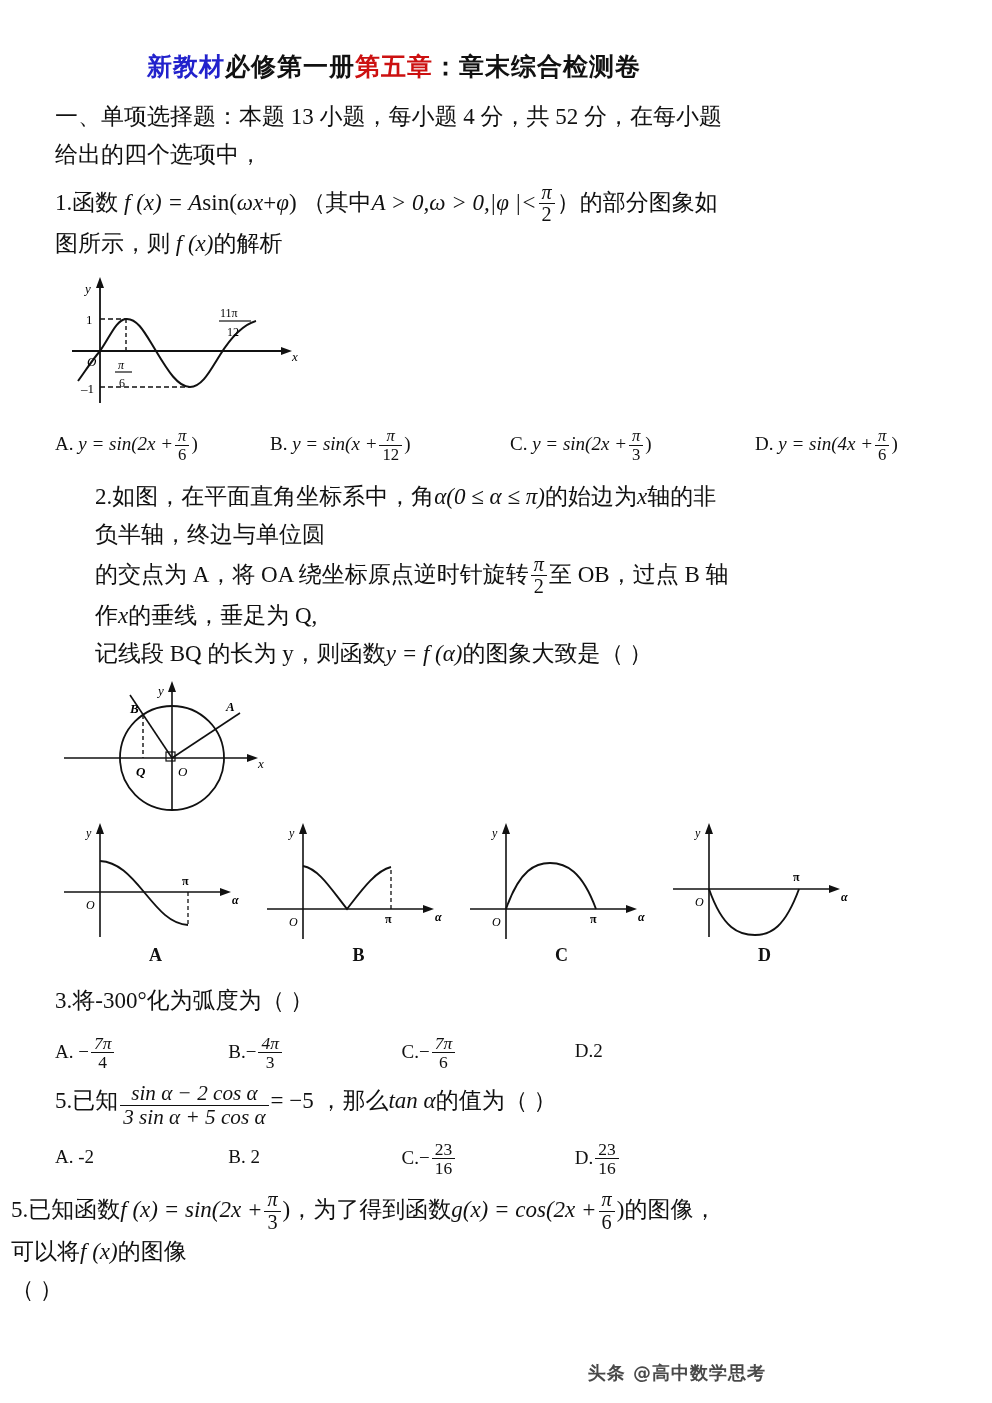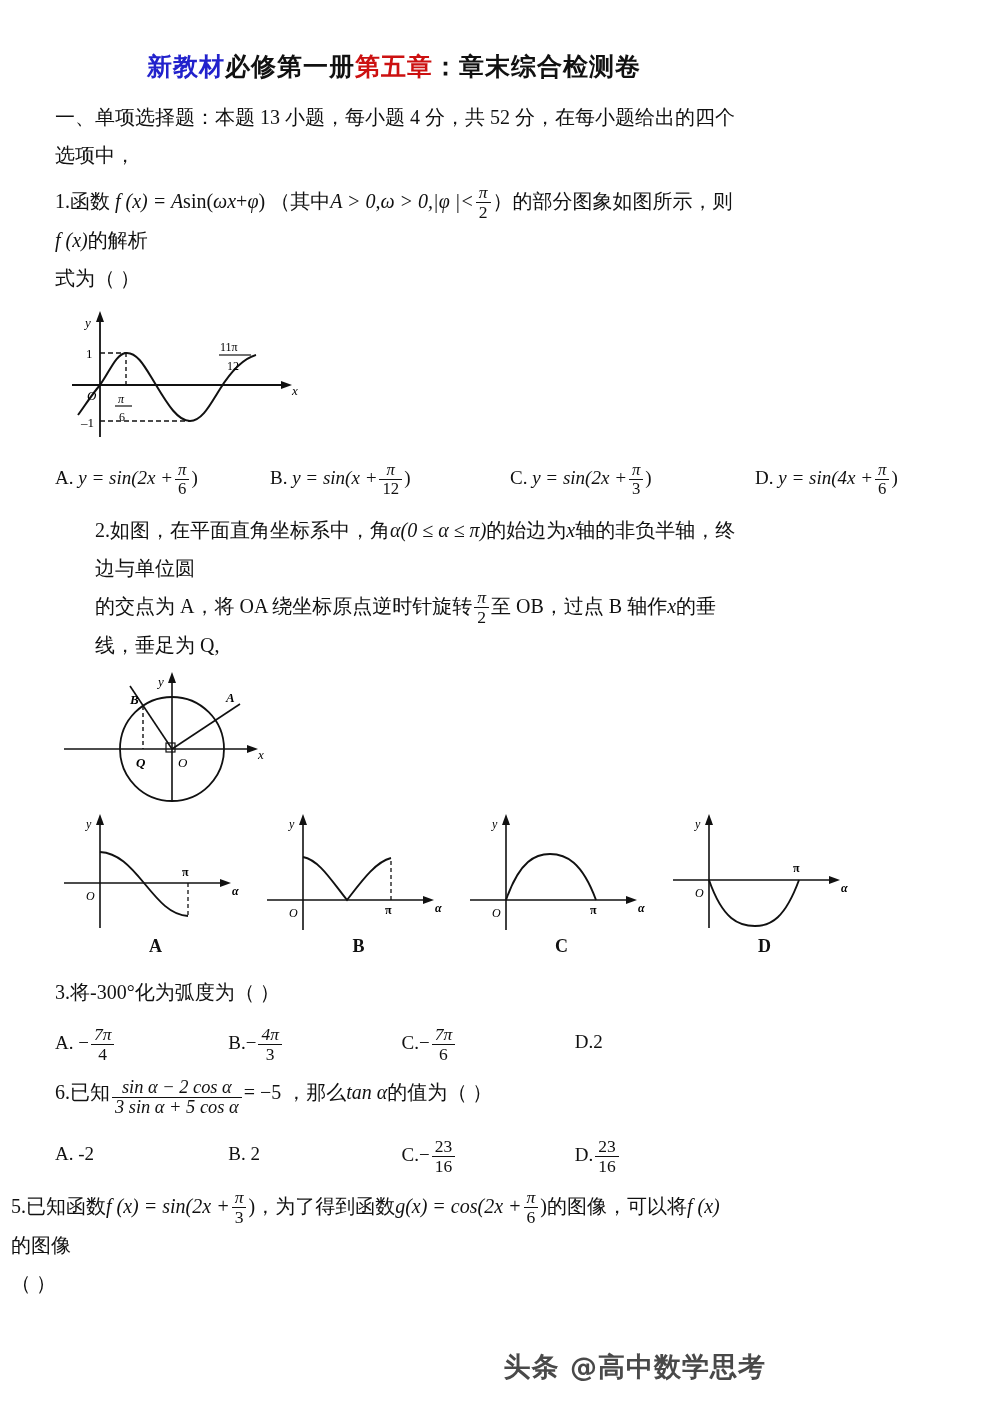--- a/index.html
+++ b/index.html
@@ -21,21 +21,21 @@
     padding-top: 52px;
     letter-spacing: 1px;
     line-height: 1.2;
     white-space: nowrap;
   }
   .t-blue { color: #2222cc; }
   .t-red  { color: #cc1111; }
   .t-black { color: #111; }
 
   .body-text {
-    font-size: 20px;
+    font-size: 23px;
     line-height: 38px;
     padding: 0 52px 0 55px;
     text-align: left;
   }
   .para { margin: 0; }
   .q-line { margin: 0; }
 
   
   .mi { font-family: Liberation Serif, serif; font-style: italic; }
   .mn { font-family: "Liberation Serif", serif; font-style: normal; }
@@ -72,21 +72,21 @@
     gap: 8px;
     align-items: flex-start;
   }
   .choice-figs .cf { text-align:center; }
   .cf-label { font-weight: 700; font-size: 18px; font-family:"Liberation Serif", serif; margin-top: -4px;}
 
   .watermark {
     position: absolute;
     right: 22px;
     bottom: 18px;
-    font-size: 27px;
+    font-size: 18px;
     font-weight: 700;
     color: #3a3a3a;
     font-family: "DejaVu Sans", "Liberation Sans", sans-serif;
     letter-spacing: 1px;
     opacity: 0.92;
     white-space: nowrap;
   }
   svg text { font-family: "Liberation Serif", serif; }
 </style>
 </head>
@@ -102,21 +102,20 @@
     <p class="para">一、单项选择题：本题 13 小题，每小题 4 分，共 52 分，在每小题给出的四个选项中，</p>
   </div>
 
   <div class="body-text" style="padding-top:8px;">
     <p class="q-line">
       <span>1.函数</span>
       <span class="mi">f (x) = A</span><span class="mop">sin(</span><span class="mi">ωx</span><span>+</span><span class="mi">φ</span><span>)</span>
       <span>（其中</span><span class="mi">A &gt; 0,</span><span class="mi">ω &gt; 0,|</span><span class="mi">φ |&lt;</span><span class="frac"><span class="num mi">π</span><span class="den mn">2</span></span><span>）</span><span>的部分图象如图所示，则</span>
       <span class="mi">f (x)</span><span>的解析</span>
     </p>
-    <p class="q-line">式为（    ）</p>
   </div>
 
   <div class="fig-wrap">
     <svg width="240" height="150" viewBox="0 0 240 150">
 
       <line x1="2" y1="88" x2="215" y2="88" stroke="#111" stroke-width="1.8"></line>
       <polygon points="222,88 211,84 211,92" fill="#111"></polygon>
 
       <line x1="30" y1="140" x2="30" y2="22" stroke="#111" stroke-width="1.8"></line>
       <polygon points="30,14 26,25 34,25" fill="#111"></polygon>
@@ -150,20 +149,23 @@
     <div><span>C.</span> <span class="mi">y = sin(2x +</span><span class="frac"><span class="num mi">π</span><span class="den mn">3</span></span><span>)</span></div>
     <div><span>D.</span> <span class="mi">y = sin(4x +</span><span class="frac"><span class="num mi">π</span><span class="den mn">6</span></span><span>)</span></div>
   </div>
 
   <div class="body-text" style="padding-top:10px;margin-left:40px;">
     <p class="q-line">
       <span>2.如图，在平面直角坐标系中，角</span><span class="mi">α(0 ≤ α ≤ π)</span><span>的始边为</span><span class="mi">x</span><span>轴的非负半轴，终边与单位圆</span>
     </p>
     <p class="q-line">
       <span>的交点为 A，将 OA 绕坐标原点逆时针旋转</span><span class="frac"><span class="num mi">π</span><span class="den mn">2</span></span><span>至 OB，过点 B 轴作</span><span class="mi">x</span><span>的垂线，垂足为 Q,</span>
+    </p>
+    <p class="q-line">
+      <span>记线段 BQ 的长为 y，则函数</span><span class="mi">y = f (α)</span><span>的图象大致是（    ）</span>
     </p>
   </div>
 
   <div class="fig-wrap" style="padding-left:62px;">
     <svg width="210" height="140" viewBox="0 0 210 140">
 
       <line x1="2" y1="85" x2="188" y2="85" stroke="#111" stroke-width="1.6"></line>
       <polygon points="196,85 185,81 185,89" fill="#111"></polygon>
 
       <line x1="110" y1="136" x2="110" y2="16" stroke="#111" stroke-width="1.6"></line>
@@ -259,24 +261,24 @@
   </div>
   <div class="opts" style="margin-top:14px;">
     <div><span>A.</span> <span>−</span><span class="frac big"><span class="num mi">7π</span><span class="den mn">4</span></span></div>
     <div><span>B.</span><span>−</span><span class="frac big"><span class="num mi">4π</span><span class="den mn">3</span></span></div>
     <div><span>C.</span><span>−</span><span class="frac big"><span class="num mi">7π</span><span class="den mn">6</span></span></div>
     <div><span>D.2</span></div>
   </div>
 
   <div class="body-text" style="padding-top:6px;">
     <p class="q-line">
-      <span>6.已知</span><span class="frac big" style="vertical-align:-0.75em;"><span class="num mi">sin α − 2 cos α</span><span class="den mi">3 sin α + 5 cos α</span></span><span>= −5 ，那么</span><span class="mi">tan α</span><span>的值为（    ）</span>
-    </p>
-  </div>
-  <div class="opts" style="margin-top:20px;">
+      <span>5.已知</span><span class="frac big" style="vertical-align:-0.75em;"><span class="num mi">sin α − 2 cos α</span><span class="den mi">3 sin α + 5 cos α</span></span><span>= −5 ，那么</span><span class="mi">tan α</span><span>的值为（    ）</span>
+    </p>
+  </div>
+  <div class="opts" style="margin-top:12px;">
     <div><span>A. -2</span></div>
     <div><span>B. 2</span></div>
     <div><span>C.</span><span>−</span><span class="frac big"><span class="num mn">23</span><span class="den mn">16</span></span></div>
     <div><span>D.</span><span class="frac big"><span class="num mn">23</span><span class="den mn">16</span></span></div>
   </div>
 
   <div class="body-text" style="padding-top:8px;padding-left:11px;">
     <p class="q-line">
       <span>5.已知函数</span><span class="mi">f (x) = sin(2x +</span><span class="frac"><span class="num mi">π</span><span class="den mn">3</span></span><span>)</span><span>，为了得到函数</span><span class="mi">g(x) = cos(2x +</span><span class="frac"><span class="num mi">π</span><span class="den mn">6</span></span><span>)</span><span>的图像，可以将</span><span class="mi">f (x)</span><span>的图像</span>
     </p>

